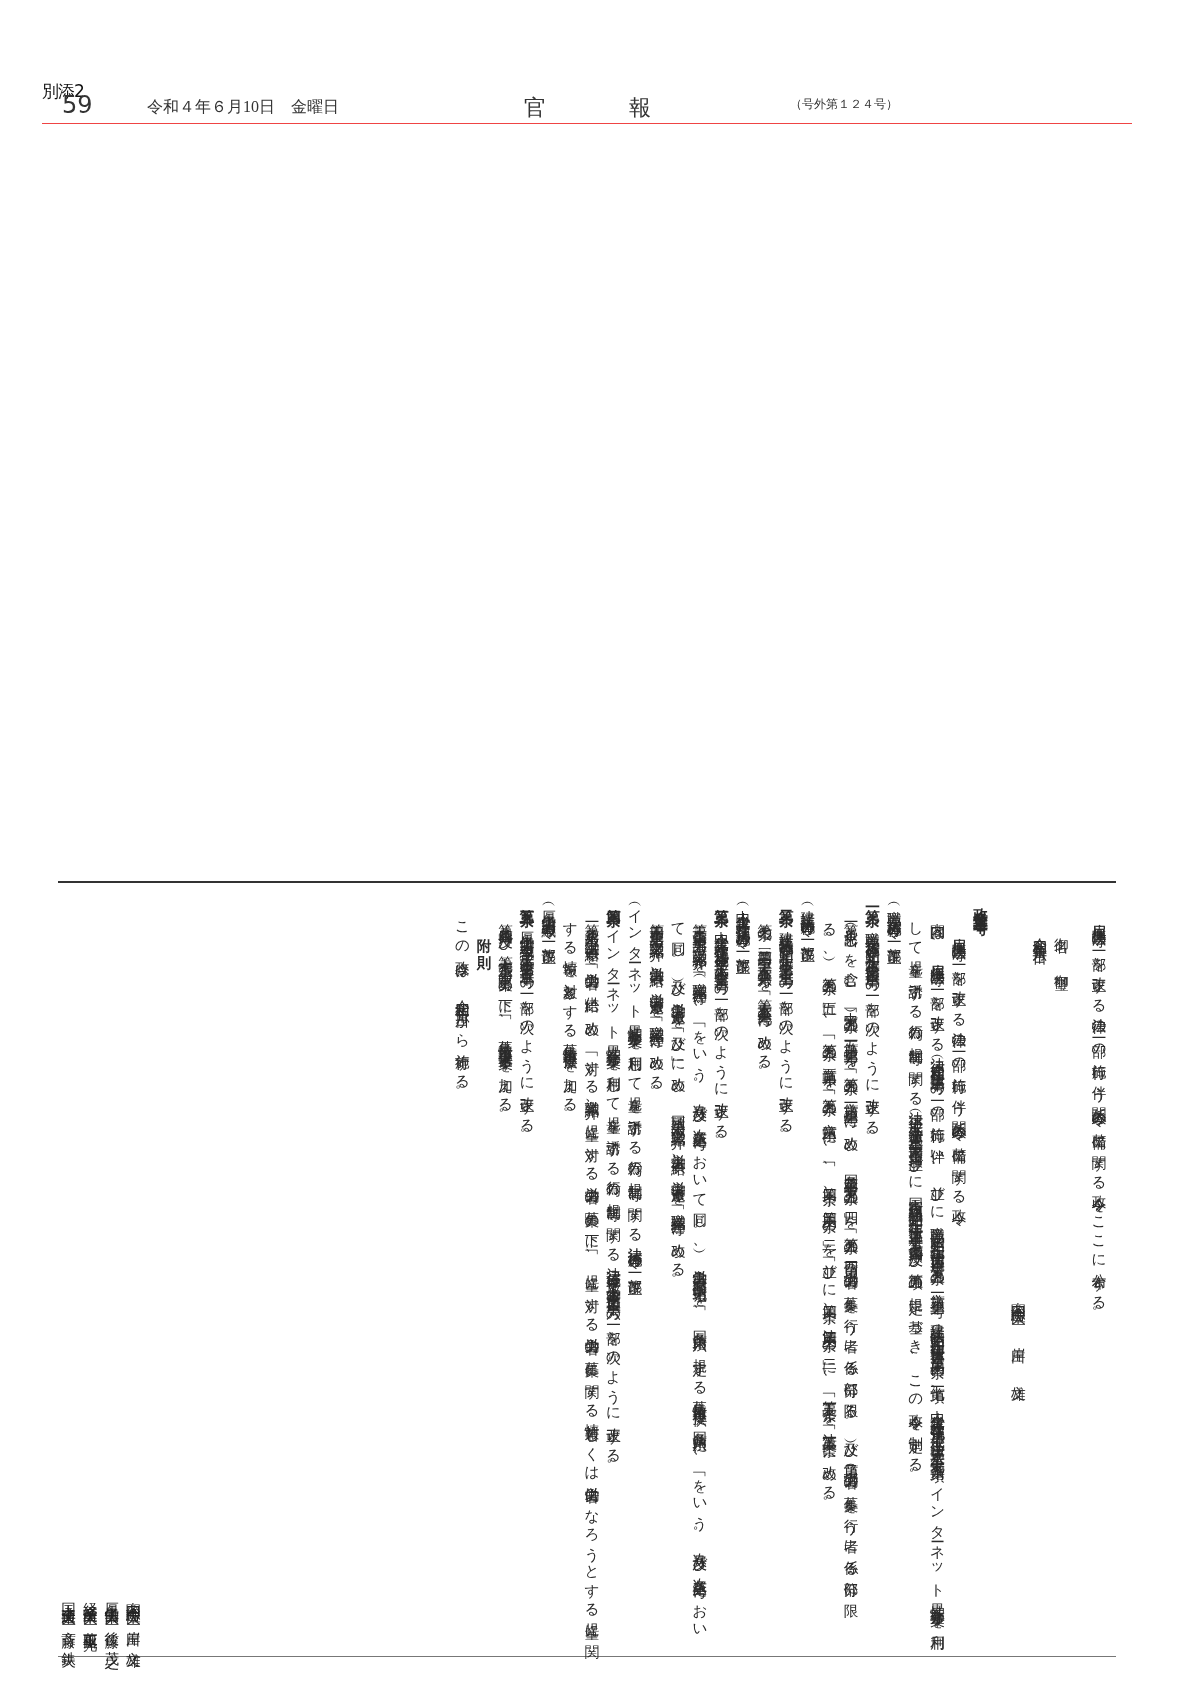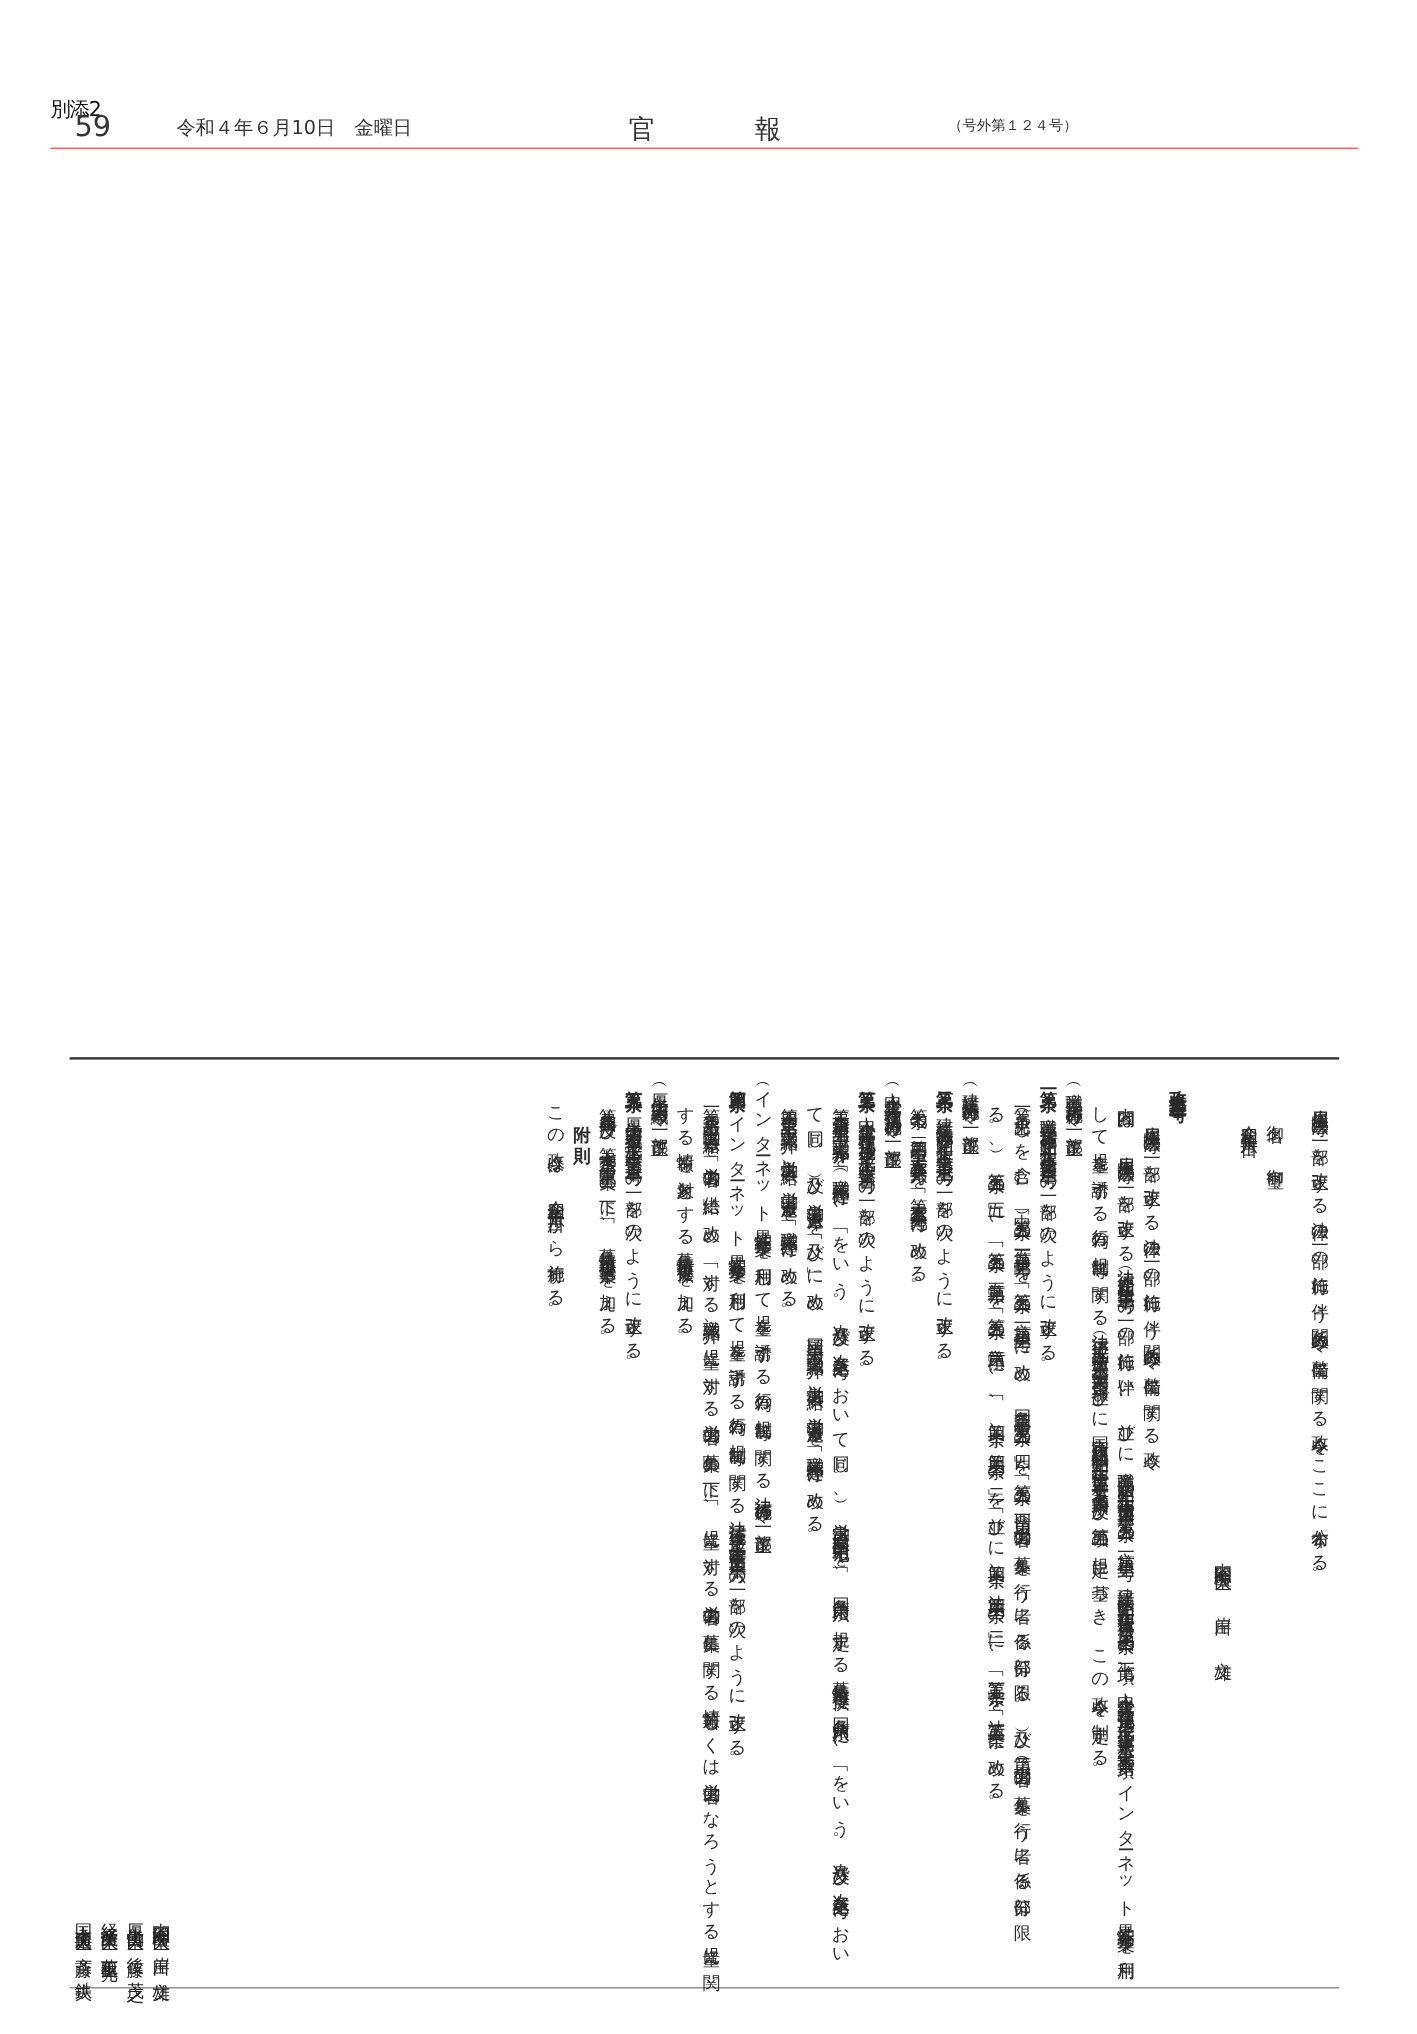--- a/index.html
+++ b/index.html
@@ -4,21 +4,21 @@
 <style>
   html, body { margin: 0; padding: 0; background: #ffffff; }
   body { width: 1181px; height: 1695px; position: relative; overflow: hidden;
          font-family: "DejaVu Serif", "Liberation Serif", serif; color: #222; }
   .attach { position: absolute; left: 42px; top: 36px; font-size: 17px;
             font-family: "DejaVu Sans", sans-serif; color: #111; letter-spacing: -1px; margin-top: 44px; }
   .header { position: absolute; left: 42px; top: 89px; width: 1090px; height: 34px;
             border-bottom: 1px solid #ef4444; font-family: "DejaVu Sans", sans-serif; }
   .header span { position: absolute; top: 4px; color: #333; }
   .h-page { left: 20px; font-size: 24px; top: 2px !important; }
-  .h-date { left: 105px; font-size: 16px; top: 8px !important; }
+  .h-date { left: 105px; font-size: 16px; top: 8px !important; font-family: Liberation Serif, serif; }
   .h-title1 { left: 482px; font-size: 22px; }
   .h-title2 { left: 587px; font-size: 22px; }
   .h-issue { left: 748px; font-size: 12px; top: 7px !important; }
   .body-area { position: absolute; left: 58px; top: 881px; width: 1058px; height: 773px;
                border-top: 2px solid #333; border-bottom: 1px solid #777; }
   .cols { position: absolute; right: 6px; top: 14px; height: 740px;
           writing-mode: vertical-rl; font-size: 14.6px; line-height: 21.6px;
           letter-spacing: 2px; color: #2a2a2a; }
   .cols p { margin: 0; padding: 0; }
   .ind1 { padding-top: 1em !important; }

